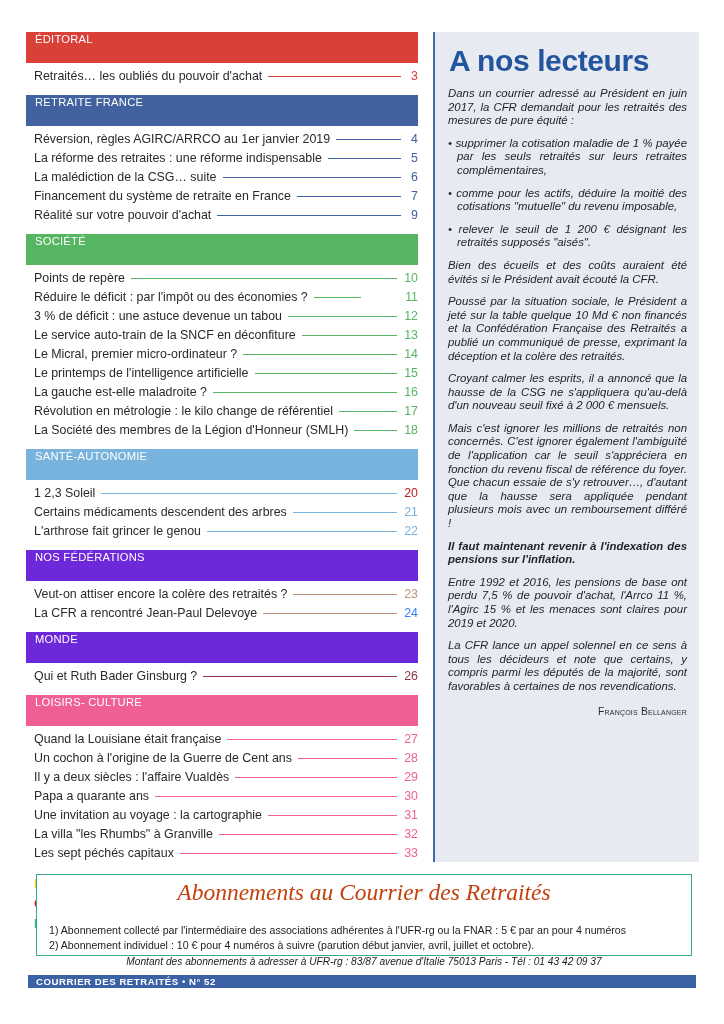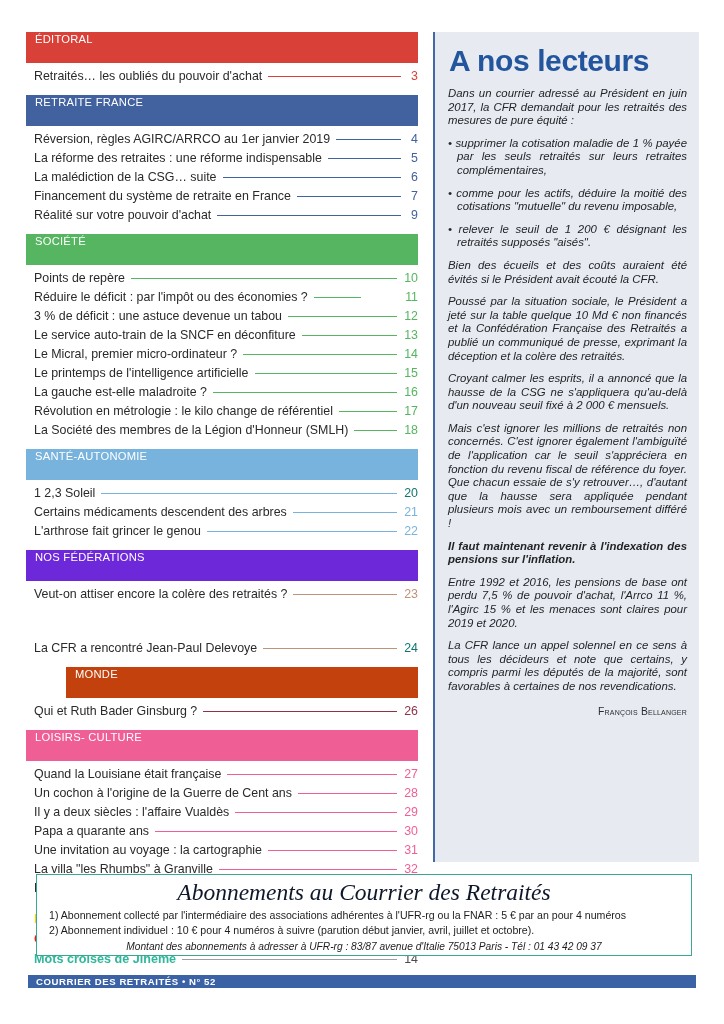--- a/index.html
+++ b/index.html
@@ -141,22 +141,22 @@
     border: 1.6px solid #3aa78f;
     background: #ffffff;
     padding: 4px 8px 0 8px;
     text-align: center;
   }
   .abo-title {
     font-family: "Liberation Serif", serif;
     font-style: italic;
     font-size: 23.5px;
     line-height: 27px;
-    color: #0f172a;
-    margin-bottom: 2px;
+    color: #c2410c;
+    margin-bottom: 17px;
   }
   .abo-line {
     font-family: "Liberation Sans", sans-serif;
     font-size: 10.6px;
     line-height: 15px;
     color: #1d1d1d;
     text-align: left;
     padding-left: 4px;
     white-space: nowrap;
   }
@@ -285,21 +285,21 @@
           </div>
         </div>
         <div class="gap-block"></div>
       </div>
       <div class="sec">
         <div class="sec-bar" style="background: rgb(120, 179, 221);">SANTÉ-AUTONOMIE</div>
         <div class="sec-items">
           <div class="entry">
             <span class="title">1 2,3 Soleil</span>
             <span class="leader" style="border-bottom: 1px solid rgb(120, 179, 221);"></span>
-            <span class="pg" style="color: #0f766e;">20</span>
+            <span class="pg" style="color: #b91c1c;">20</span>
           </div>
           <div class="entry">
             <span class="title">Certains médicaments descendent des arbres</span>
             <span class="leader" style="border-bottom: 1px solid rgb(120, 179, 221);"></span>
             <span class="pg" style="color: rgb(120, 179, 221);">21</span>
           </div>
           <div class="entry">
             <span class="title">L'arthrose fait grincer le genou</span>
             <span class="leader" style="border-bottom: 1px solid rgb(120, 179, 221);"></span>
             <span class="pg" style="color: rgb(120, 179, 221);">22</span>
@@ -311,27 +311,27 @@
         <div class="sec-bar" style="background: #6d28d9;">NOS FÉDÉRATIONS</div>
         <div class="sec-items">
           <div class="entry">
             <span class="title">Veut-on attiser encore la colère des retraités ?</span>
             <span class="leader" style="border-bottom: 1px solid rgb(191, 146, 121);"></span>
             <span class="pg" style="color: rgb(191, 146, 121);">23</span>
           </div>
           <div class="entry">
             <span class="title">La CFR a rencontré Jean-Paul Delevoye</span>
             <span class="leader" style="border-bottom: 1px solid rgb(191, 146, 121);"></span>
-            <span class="pg" style="color: #0f766e; margin-top: 35px;">24</span>
-          </div>
-        </div>
-        <div class="gap-block"></div>
-      </div>
-      <div class="sec">
-        <div class="sec-bar" style="background: #c2410c; margin-left: 40px;">MONDE</div>
+            <span class="pg" style="color: #3b82f6;">24</span>
+          </div>
+        </div>
+        <div class="gap-block"></div>
+      </div>
+      <div class="sec">
+        <div class="sec-bar" style="background: #6d28d9;">MONDE</div>
         <div class="sec-items">
           <div class="entry">
             <span class="title">Qui et Ruth Bader Ginsburg ?</span>
             <span class="leader" style="border-bottom: 1px solid rgb(143, 50, 70);"></span>
             <span class="pg" style="color: rgb(143, 50, 70);">26</span>
           </div>
         </div>
         <div class="gap-block"></div>
       </div>
       <div class="sec">

